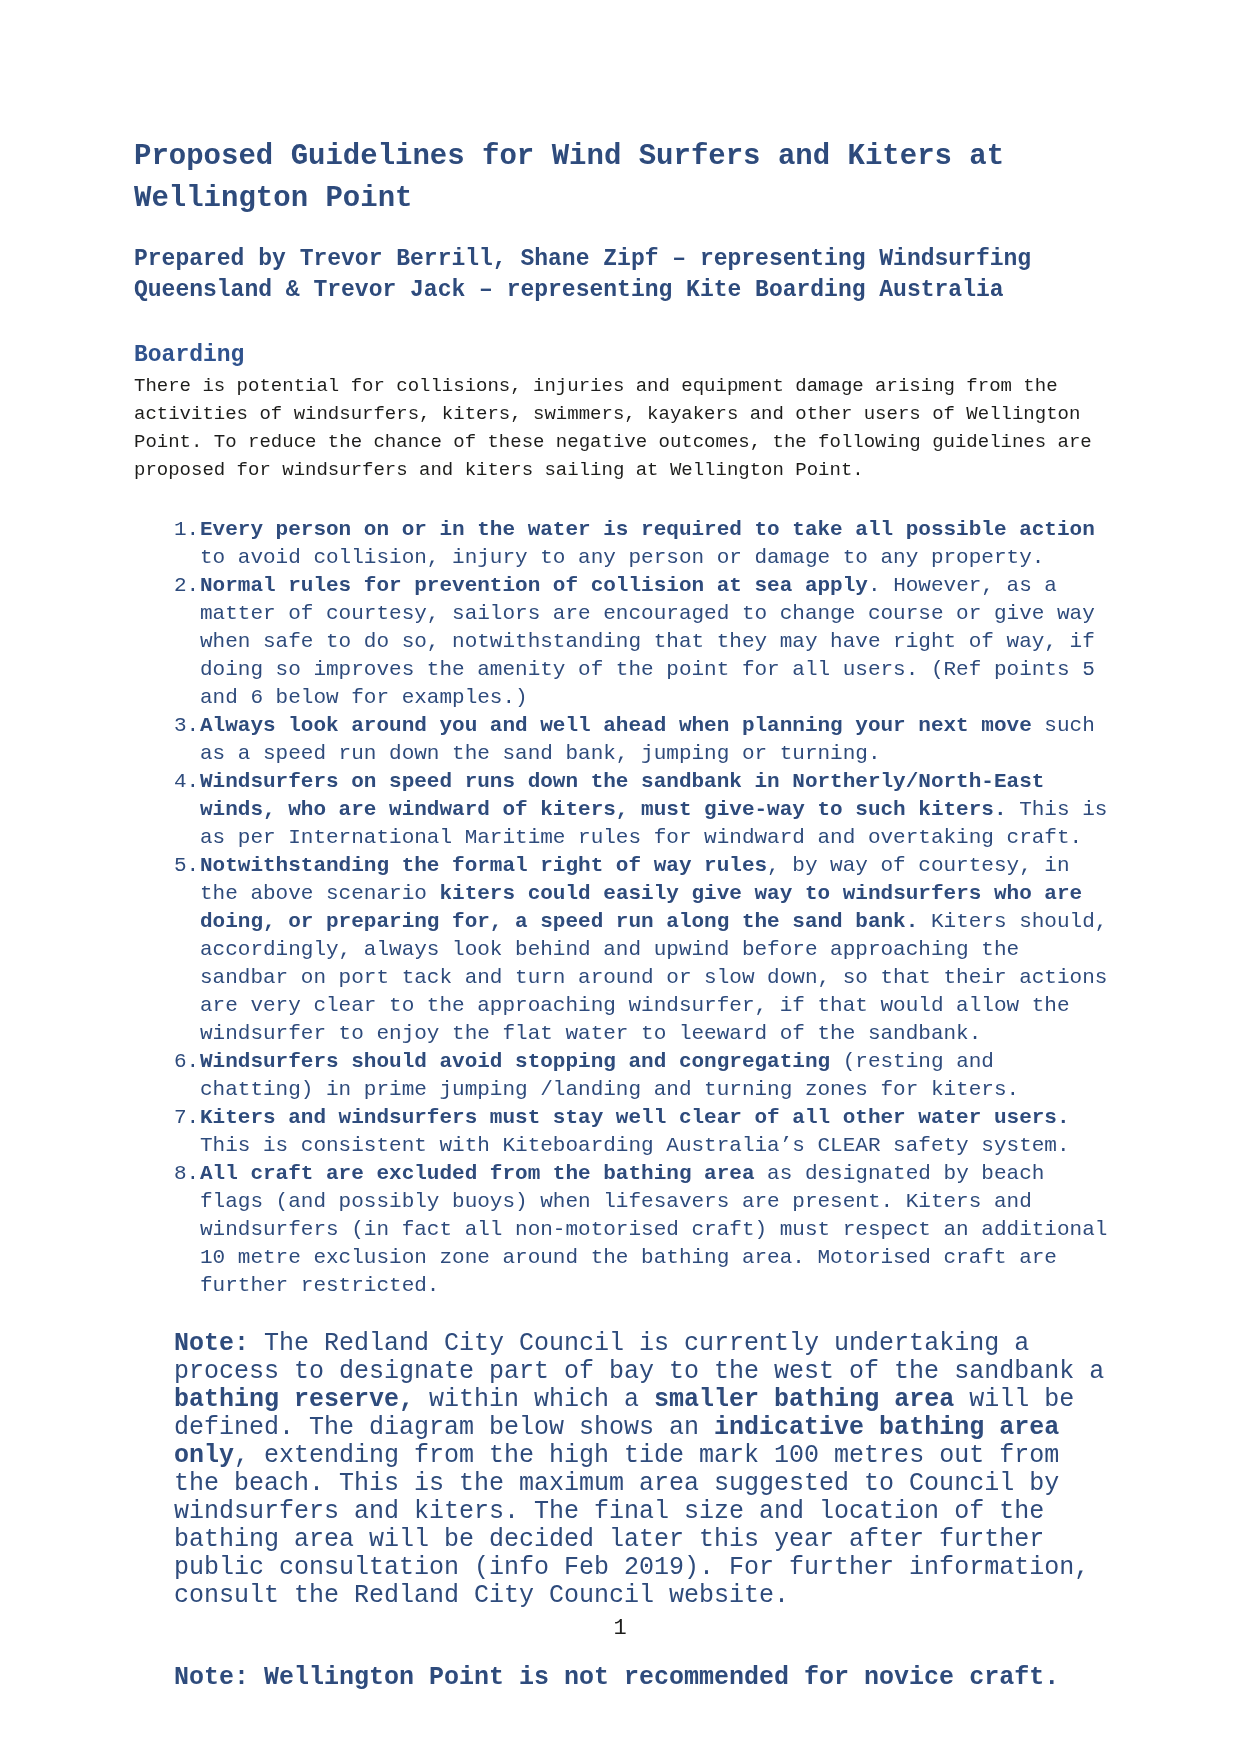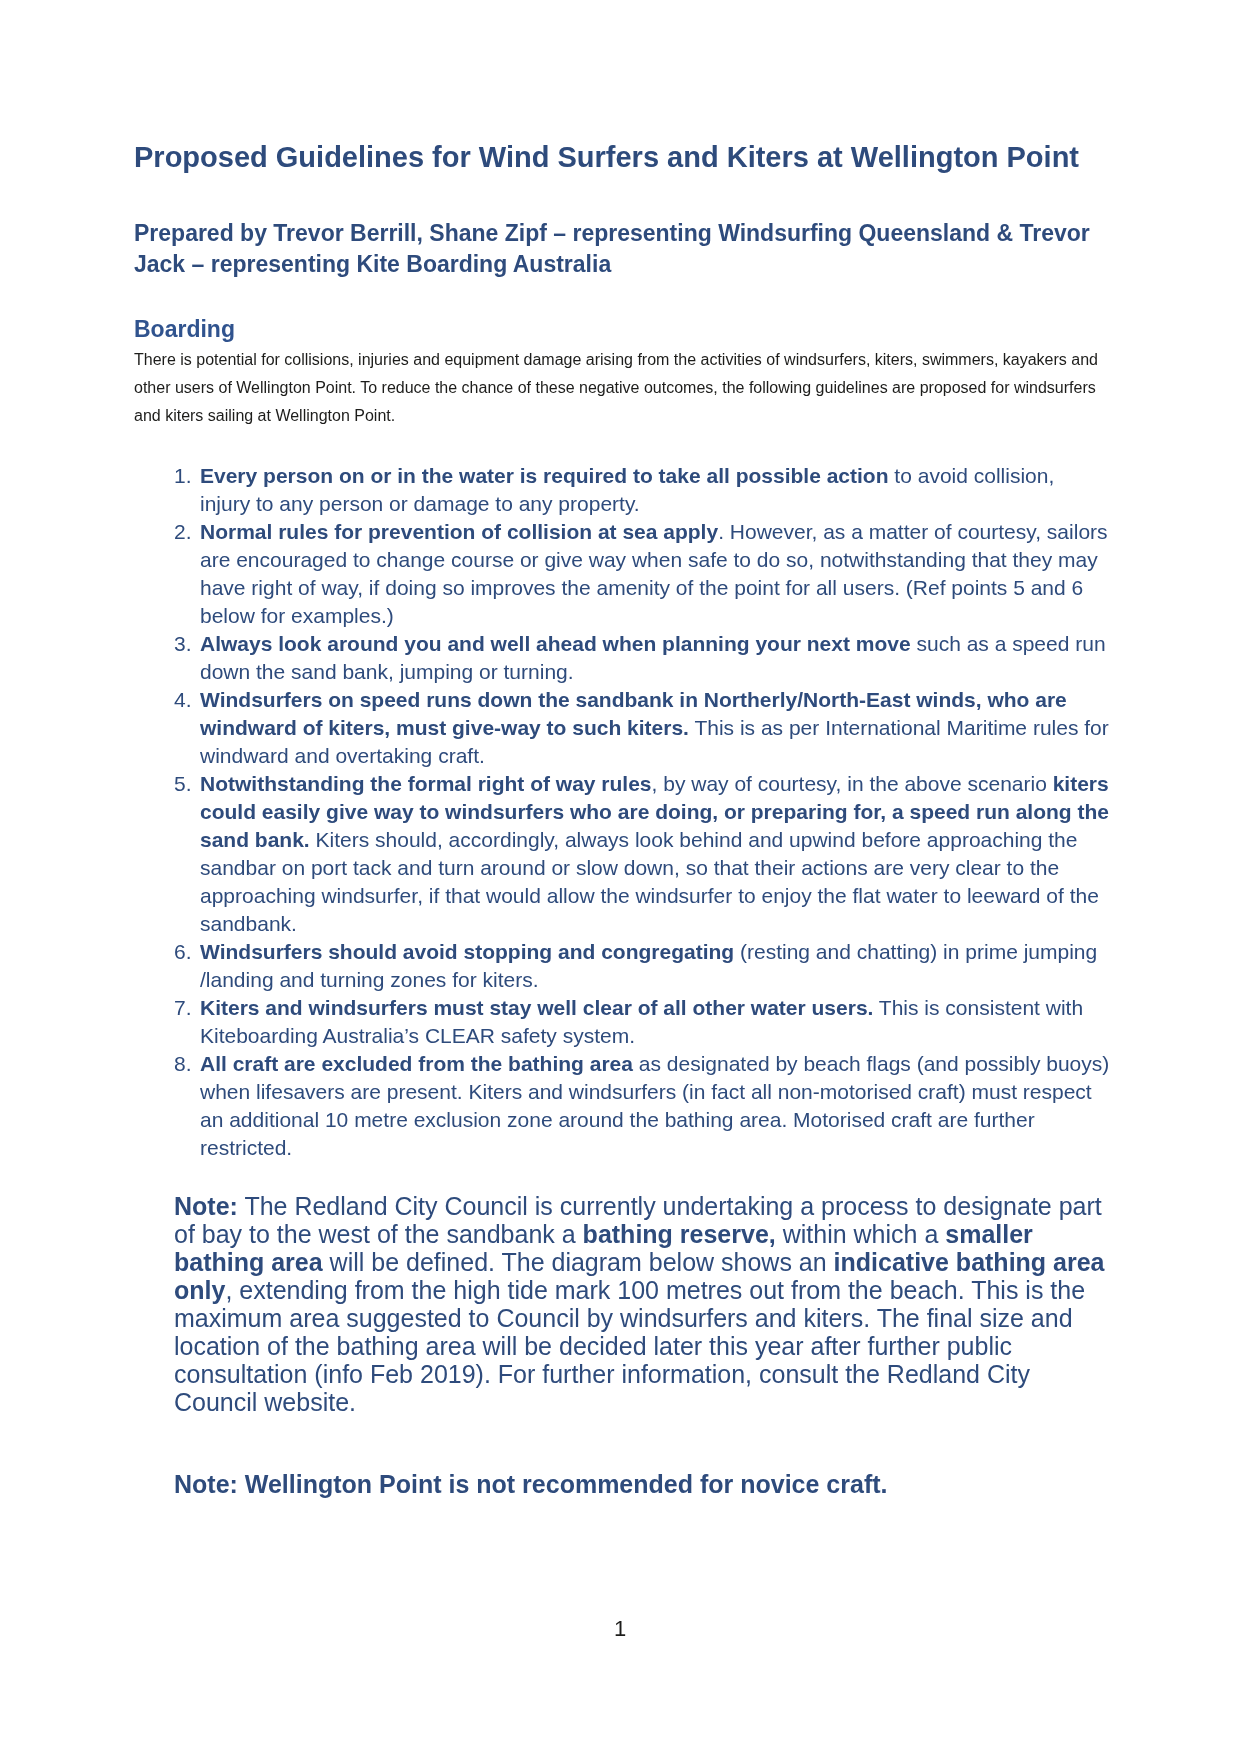--- a/index.html
+++ b/index.html
@@ -7,56 +7,56 @@
     --heading-blue:#30538E;
     --body-black:#1D1D1B;
     --page-bg:#FFFFFF;
   }
   html,body{margin:0;padding:0;background:#fff;}
   .page{
     position:relative;
     width:1240px;
     height:1754px;
     background:var(--page-bg);
-    font-family:Liberation Sans, sans-serif;
+    font-family:Liberation Mono, monospace;
     overflow:hidden;
   }
   .content{
     position:absolute;
     left:134px;
     top:0;
     width:976px;
   }
   .title{
     margin:136px 0 0 0;
     font-size:29px;
     line-height:42px;
     font-weight:bold;
     color:var(--navy);
   }
   .byline{
-    margin:40px 0 0 0;
+    margin:24px 0 0 0;
     font-size:23px;
     line-height:31px;
     font-weight:bold;
     color:var(--navy);
   }
   .heading{
     margin:34px 0 0 0;
     font-size:23px;
     line-height:30px;
     font-weight:bold;
     color:var(--heading-blue);
   }
   .heading-guidelines{
     margin-top:46px;
   }
   .body-text{
     margin:2px 0 8px 0;
-    font-size:16px;
+    font-size:19px;
     line-height:28px;
     color:var(--body-black);
   }
   .list{
     margin:32px 0 0 0;
     padding-left:40px;
     font-size:21px;
     line-height:28px;
     color:var(--navy);
   }

